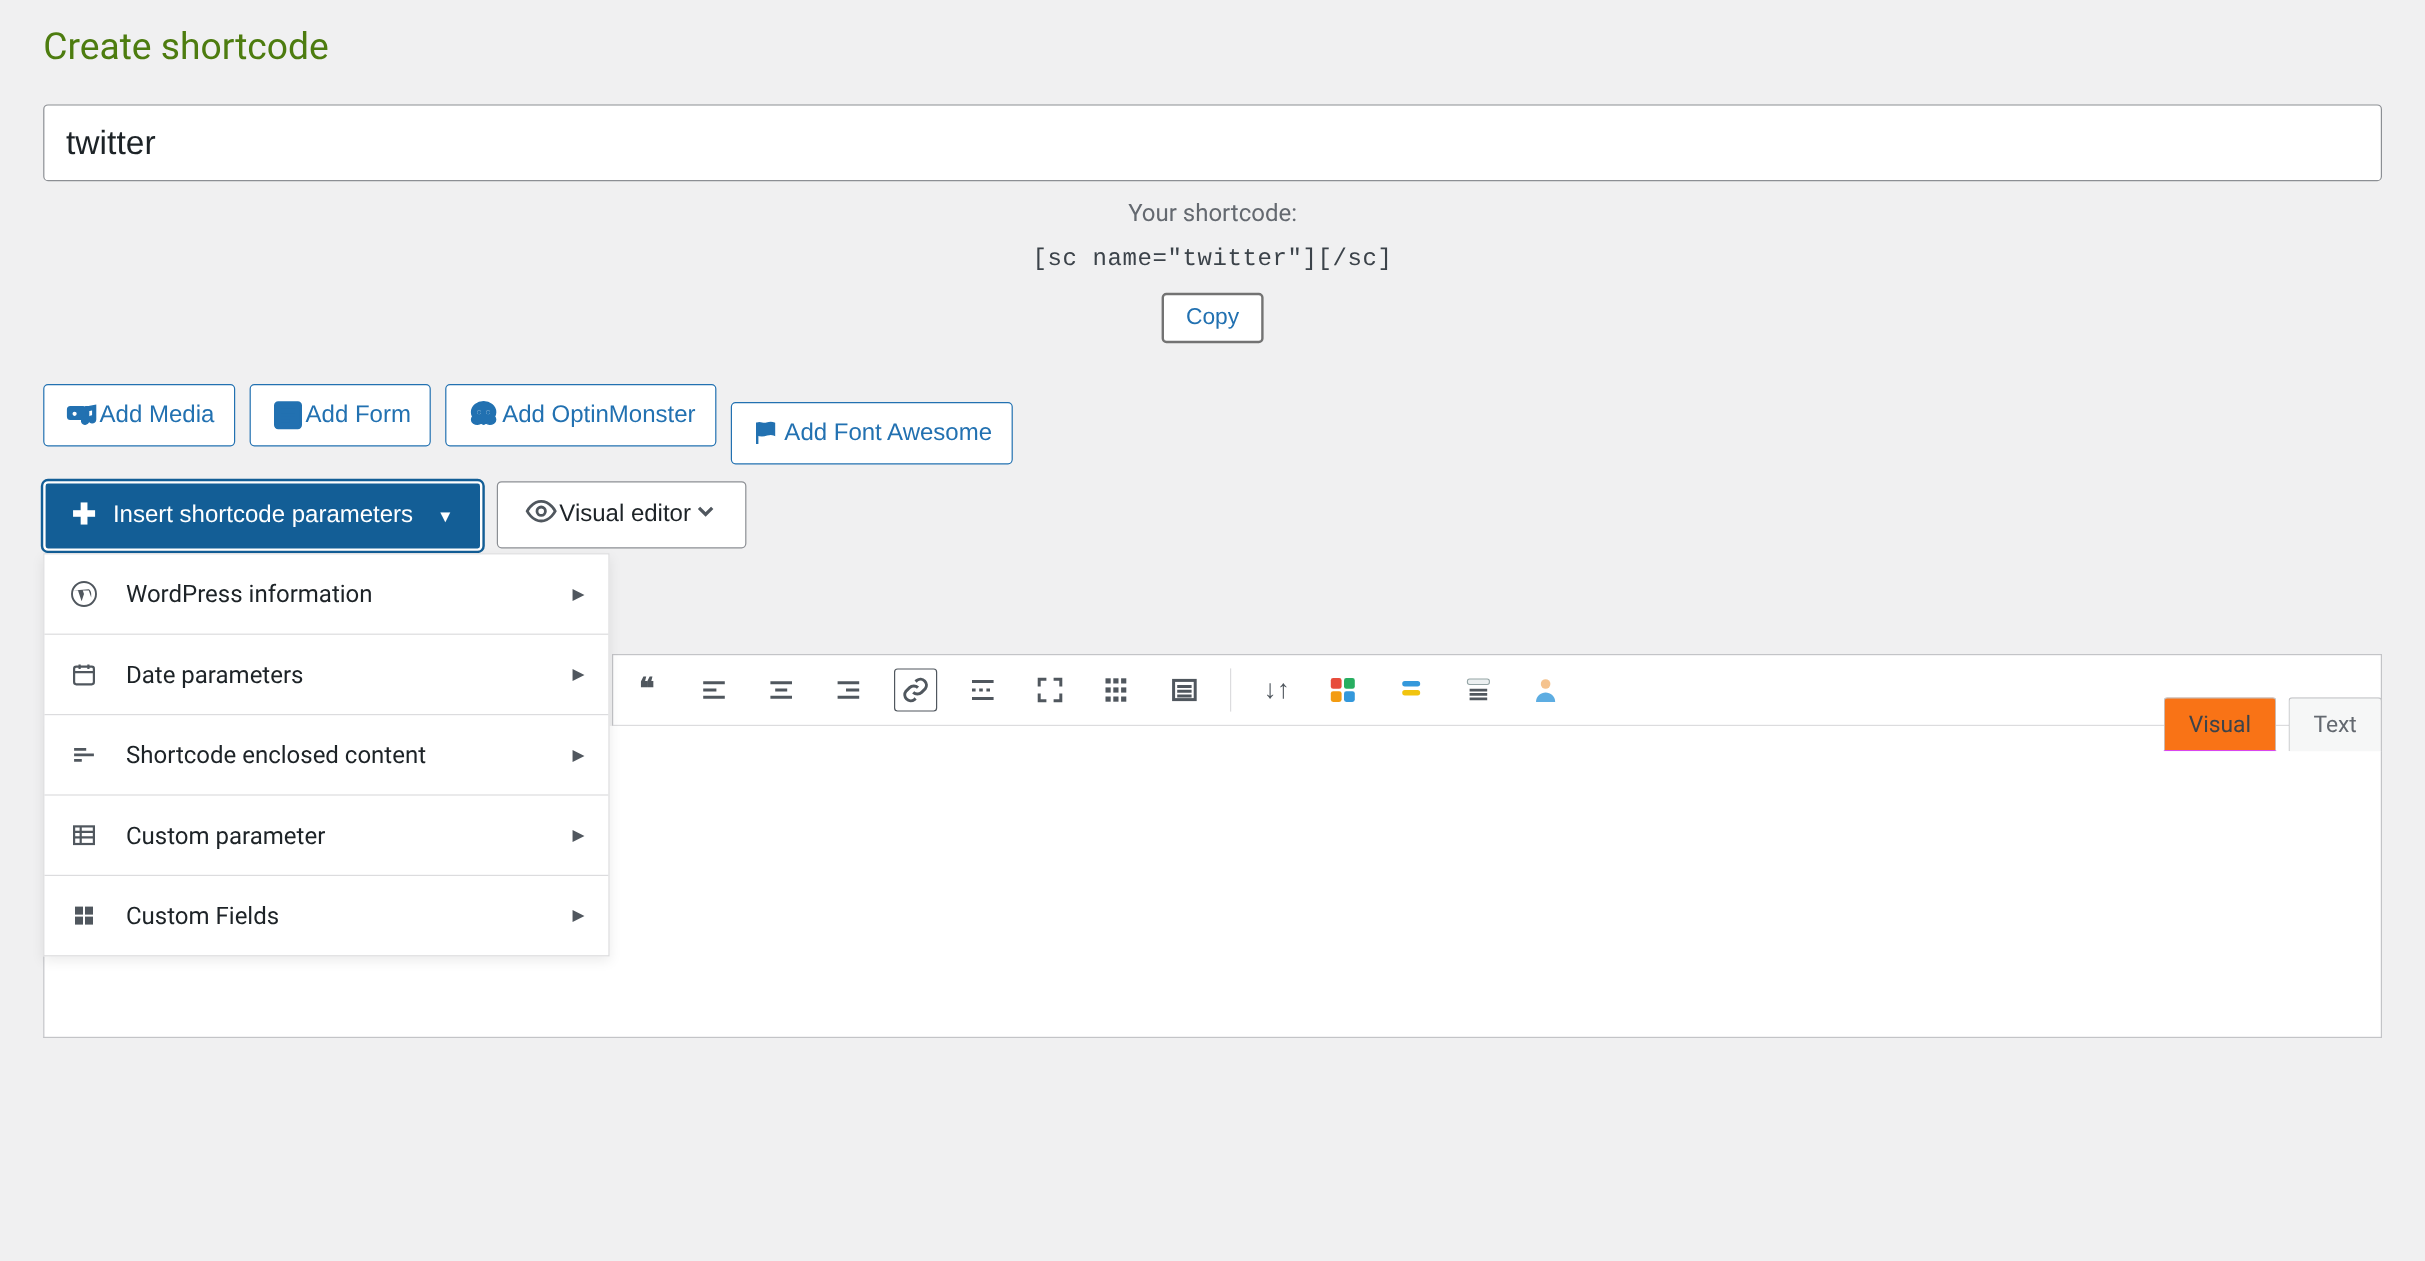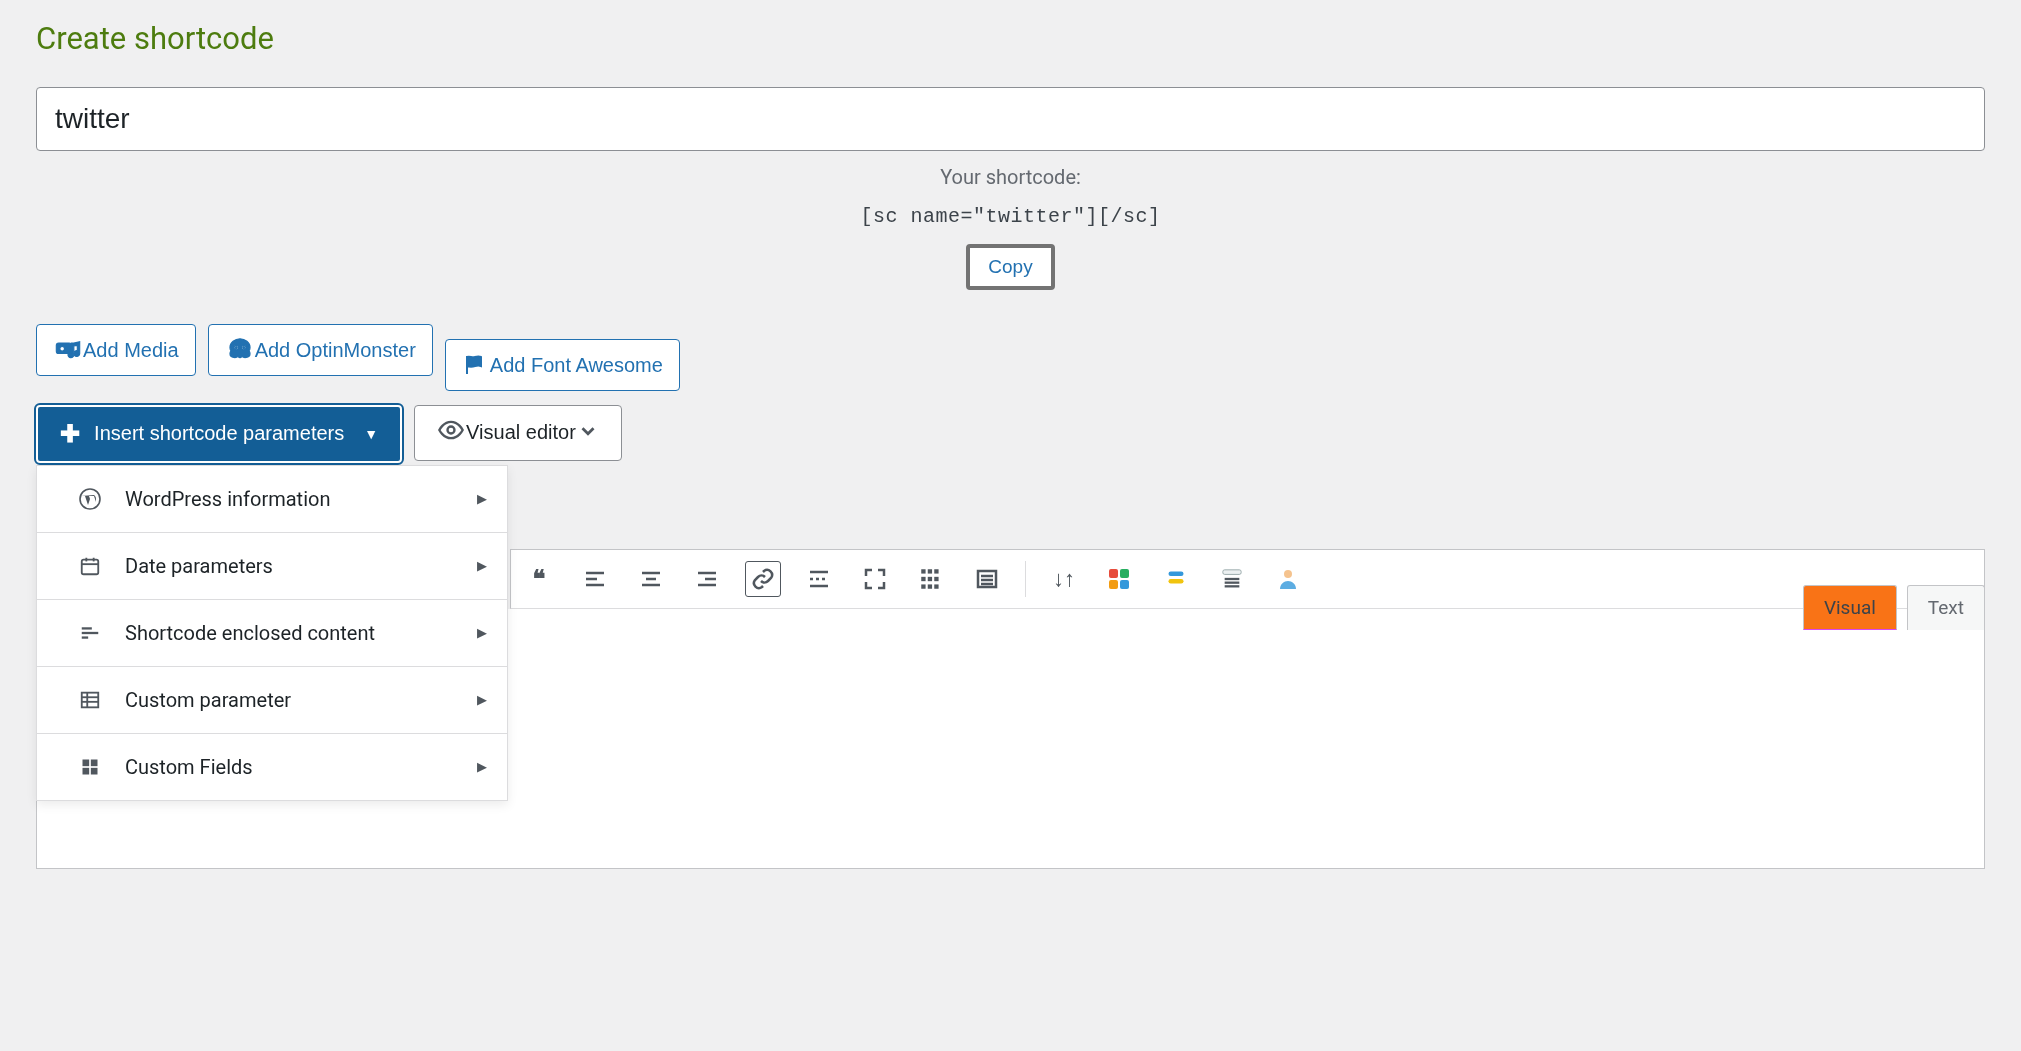--- a/index.html
+++ b/index.html
@@ -41,21 +41,21 @@
     font-size: 2.0rem;
     flex-direction: column;
   }
   .shortcode-label { color: #646970; }
   .shortcode-code {
     font-family: Consolas, Monaco, "Courier New", monospace;
     color: #3c434a;
     letter-spacing: 0.5px;
   }
   .copy-btn {
-    border: 4px solid #737373;
+    border: 2px solid #737373;
     background: #fff;
     color: #2271b1;
     font-size: 1.9rem;
     padding: 8px 18px;
     border-radius: 4px;
     cursor: pointer;
   }
 
   .action-row {
     display: flex;
@@ -126,21 +126,21 @@
     width: 472px;
     background: #fff;
     border: 1px solid #dcdcde;
     box-shadow: 0 4px 10px rgba(0,0,0,0.08);
     z-index: 10;
   }
   .dropdown-item {
     display: flex;
     align-items: center;
     gap: 22px;
-    padding: 20px 40px;
+    padding: 20px 20px;
     border-bottom: 1px solid #dcdcde;
     cursor: pointer;
     position: relative;
     color: #1d2327;
     font-size: 2.0rem;
   }
   .dropdown-item:last-child { border-bottom: none; }
   .dropdown-item .dd-ico {
     width: 26px; height: 26px;
     display:inline-flex; align-items:center; justify-content:center;
@@ -235,20 +235,31 @@
 <div class="action-row">
   <button class="wp-btn">
     <span class="ico">
       <svg viewBox="0 0 24 24" width="28" height="28">
           <path fill="#2271b1" d="M4 6h9a2 2 0 0 1 2 2v5a2 2 0 0 1-2 2H4a2 2 0 0 1-2-2V8a2 2 0 0 1 2-2zm3 3a2 2 0 1 0 0 4 2 2 0 0 0 0-4zM17 6l5-1v10a2.5 2.5 0 1 1-2-2.45V8l-3 .6V16a2.5 2.5 0 1 1-2-2.45V6z"></path>
         </svg>
     </span>
     <span>Add Media</span>
   </button>
 
+  <button class="wp-btn">
+    <span class="ico">
+      <svg viewBox="0 0 24 24" width="28" height="28" fill="none" stroke="#2271b1" stroke-width="2">
+          <rect x="3" y="3" width="18" height="18" rx="2"></rect>
+          <line x1="7" y1="8" x2="17" y2="8"></line>
+          <line x1="7" y1="12" x2="17" y2="12"></line>
+          <line x1="7" y1="16" x2="13" y2="16"></line>
+        </svg>
+    </span>
+    <span>Add Form</span>
+  </button>
 
   <button class="wp-btn">
     <span class="ico">
       <svg viewBox="0 0 24 24" width="30" height="30" fill="#2271b1">
         <path d="M12 3c4 0 8 3 8 7 0 1-.3 2-.8 2.8.5.6.8 1.4.8 2.2 0 2-2 3-4 3-1 0-1.8-.3-2.5-.8-.5.5-1 .8-1.5.8s-1-.3-1.5-.8c-.7.5-1.5.8-2.5.8-2 0-4-1-4-3 0-.8.3-1.6.8-2.2C4.3 12 4 11 4 10c0-4 4-7 8-7z"></path>
         <circle cx="9" cy="10" r="1.8" fill="#fff"></circle>
           <circle cx="15" cy="10" r="1.8" fill="#fff"></circle>
         <circle cx="9" cy="10" r=".8" fill="#2271b1"></circle>
           <circle cx="15" cy="10" r=".8" fill="#2271b1"></circle>
       </svg>

